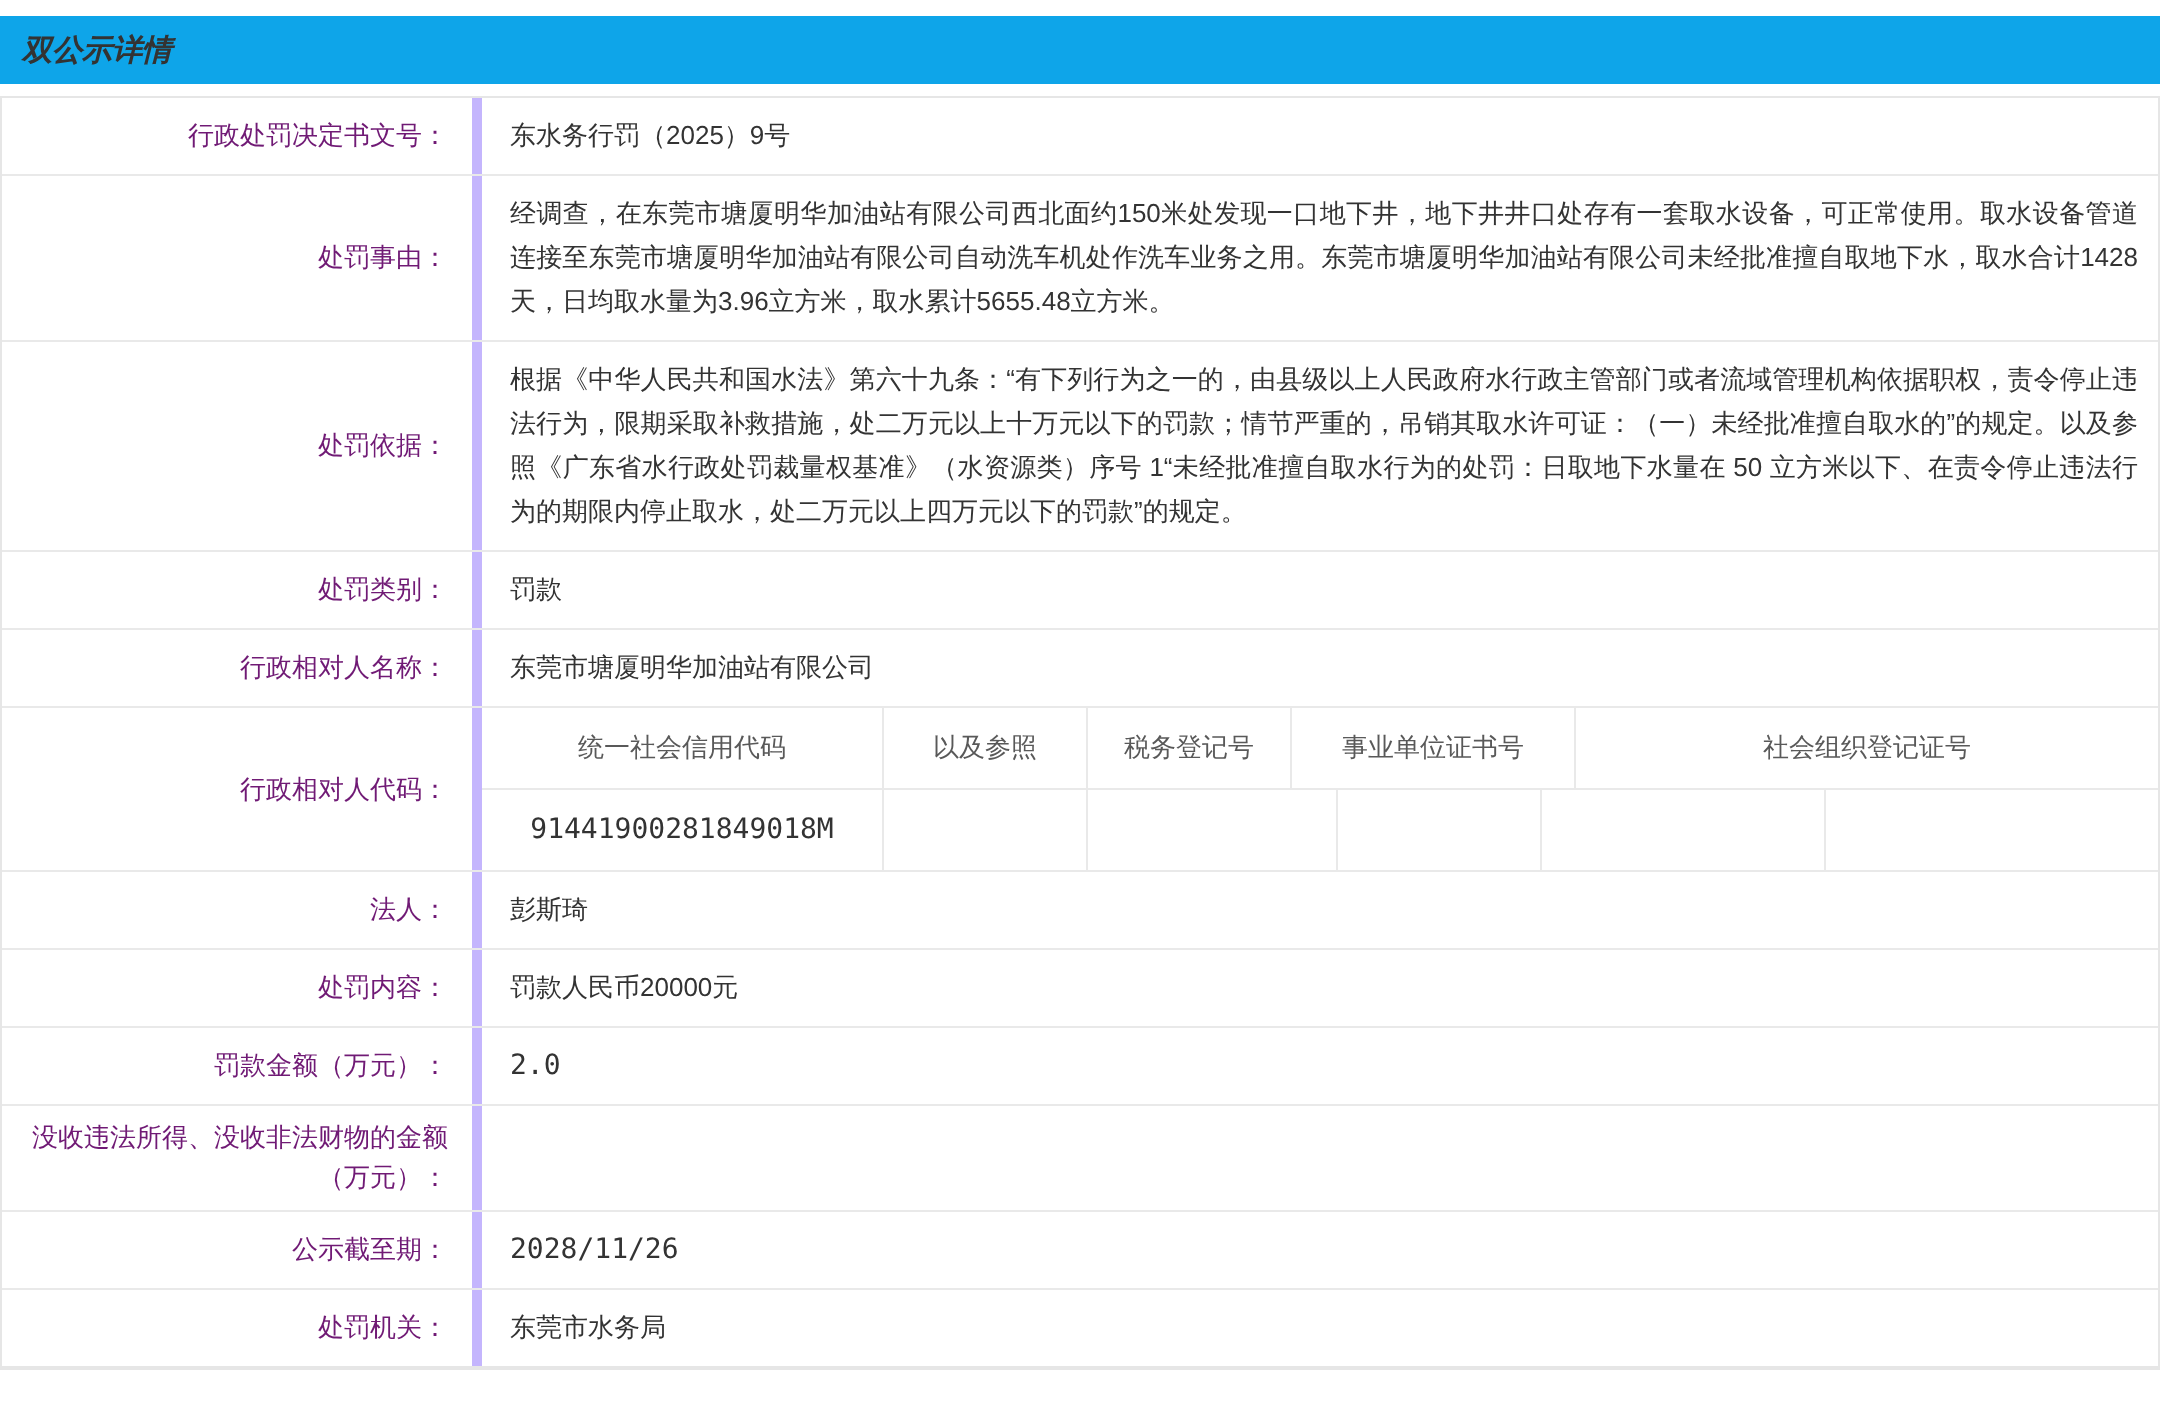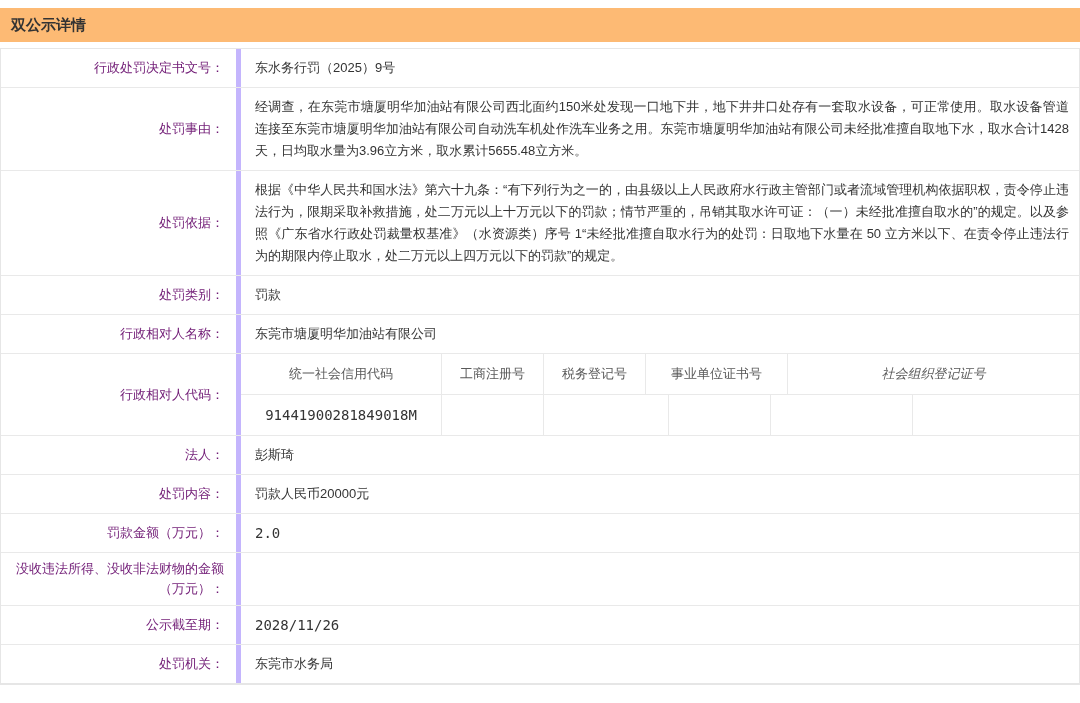--- a/index.html
+++ b/index.html
@@ -8,24 +8,25 @@
     background: #ffffff;
     font-family: "Liberation Sans", "DejaVu Sans", sans-serif;
     color: #333;
     overflow: hidden;
   }
   .page { position: relative; width: 1080px; height: 703px; }
 
   .title-bar {
     margin-top: 8px;
     height: 34px;
-    background: #fdba74;
+    background: #0ea5e9;
     display: flex;
     align-items: center;
     padding-left: 11px;
+    font-style: italic;
   }
   .title-bar h1 {
     font-size: 15px;
     font-weight: bold;
     color: #333333;
   }
 
   .details-table {
     margin-top: 6px;
     width: 1080px;
@@ -86,21 +87,21 @@
     border-right: 1px solid #e9e9e9;
     color: #595959;
   }
   .code-cell:last-child { border-right: none; }
   .code-row.values .code-cell { color: #333333; }
   .cw0 { flex: 0 0 201px; }
   .cw1 { flex: 0 0 102px; }
   .cw2 { flex: 0 0 125px; }
   .cw3 { flex: 0 0 102px; text-align: right; }
   .cw4 { flex: 0 0 142px; }
-  .cw5 { flex: 1; font-style: italic; }
+  .cw5 { flex: 1; }
 
   
   .watermark {
     position: absolute;
     top: 655px;
     left: 810px;
     width: 178px;
     height: 12px;
     display: flex;
     gap: 5px;
@@ -147,21 +148,21 @@
     <div class="row r-h36">
       <div class="label-cell">行政相对人名称：</div>
       <div class="value-cell">东莞市塘厦明华加油站有限公司</div>
     </div>
 
     <div class="row r-h81">
       <div class="label-cell">行政相对人代码：</div>
       <div class="code-table">
         <div class="code-row header">
           <div class="code-cell cw0">统一社会信用代码</div>
-          <div class="code-cell cw1">工商注册号</div>
+          <div class="code-cell cw1">以及参照</div>
           <div class="code-cell cw3">税务登记号</div>
           <div class="code-cell cw4">事业单位证书号</div>
           <div class="code-cell cw5">社会组织登记证号</div>
         </div>
         <div class="code-row values">
           <div class="code-cell cw0 mono">91441900281849018M</div>
           <div class="code-cell cw1"></div>
           <div class="code-cell cw2"></div>
           <div class="code-cell cw3"></div>
           <div class="code-cell cw4"></div>

